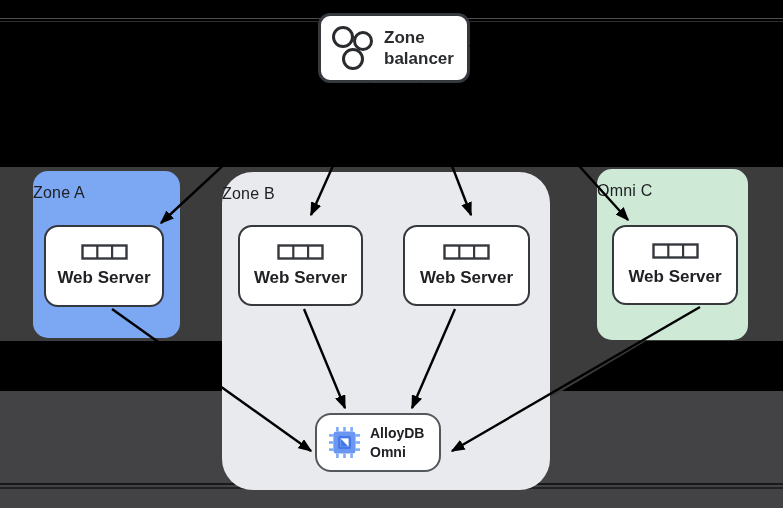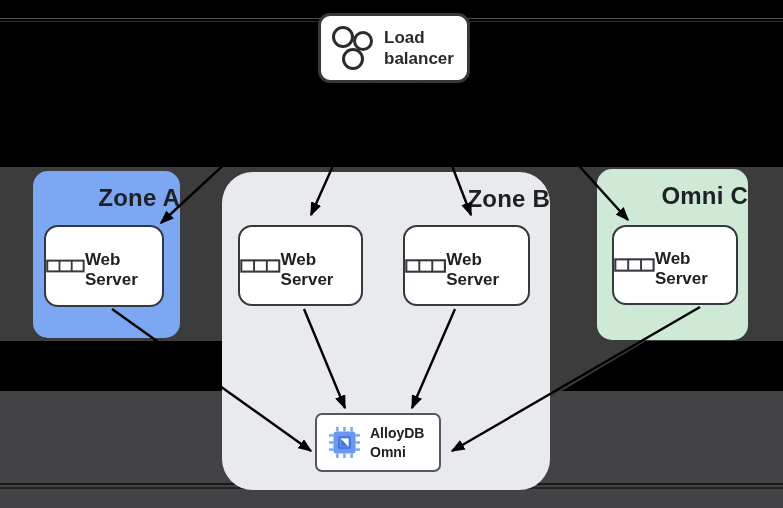--- a/index.html
+++ b/index.html
@@ -20,48 +20,48 @@
   .bottom-line-1{top:483px;height:2px;background:var(--bottomline,#191919);}
   .bottom-line-2{top:487px;height:2px;background:#222222;}
 
   
   .zone{position:absolute;border-radius:15px;}
   .zone-a{left:33px;top:171px;width:147px;height:167px;background:var(--zone_a,#7CA7F3);}
   .zone-b{left:222px;top:172px;width:328px;height:318px;background:var(--zone_b,#E8EAED);border-radius:31px;}
   .zone-c{left:597px;top:169px;width:151px;height:171px;background:var(--zone_c,#CEEAD6);}
   .zone-title{
     position:absolute;top:13px;left:0;right:0;
-    text-align:right;font-size:24px;font-weight:bold;
+    text-align:left;font-size:16px;font-weight:normal;
     color:var(--text,#202124);letter-spacing:.2px;
   }
 
   
   .node{
     position:absolute;background:var(--node_bg,#fff);
     border:2.5px solid var(--node_border,#35383c);
     box-sizing:border-box;border-radius:14px;
-    display:flex;flex-direction:row;align-items:center;justify-content:center;
+    display:flex;flex-direction:column;align-items:center;justify-content:center;
   }
   .ws-a{left:44px;top:225px;width:120px;height:82px;}
   .ws-b1{left:238px;top:225px;width:125px;height:81px;}
   .ws-b2{left:403px;top:225px;width:127px;height:81px;}
   .ws-c{left:612px;top:225px;width:126px;height:80px;}
   .ws-label{font-size:17px;font-weight:bold;color:var(--text,#202124);margin-top:8px;}
 
   .lb-node{
     left:318px;top:13px;width:152px;height:70px;
     flex-direction:row;justify-content:flex-start;gap:8px;
     padding-left:9px;border-radius:12px;border-width:3px;
   }
   .lb-label{font-size:17px;font-weight:bold;color:#292b2e;line-height:1.25;width:78px;}
 
   .db-node{
     left:315px;top:413px;width:126px;height:59px;
     flex-direction:row;justify-content:flex-start;gap:10px;
-    padding-left:12px;border-radius:7px;
+    padding-left:12px;border-radius:16px;
     border:2px solid #55585b;
   }
   .db-label{font-size:14px;font-weight:bold;color:var(--text,#202124);line-height:1.3;width:62px;}
 
   .arrows{position:absolute;left:0;top:0;pointer-events:none;}
   .arrows line{stroke:var(--arrow,#000);stroke-width:2.4;}
 </style>
 </head>
 <body>
 
@@ -120,21 +120,21 @@
     </svg>
     <div class="ws-label">Web Server</div>
   </div>
 
   <div class="node lb-node">
     <svg width="46" height="48" viewBox="0 0 46 48">
       <circle cx="13" cy="13" r="9.5" fill="#fff" stroke="#292b2e" stroke-width="3"></circle>
       <circle cx="33" cy="17" r="8.5" fill="#fff" stroke="#292b2e" stroke-width="3"></circle>
       <circle cx="23" cy="35" r="9.5" fill="#fff" stroke="#292b2e" stroke-width="3"></circle>
     </svg>
-    <div class="lb-label">Load balancer</div>
+    <div class="lb-label">Zone balancer</div>
   </div>
 
   <div class="node db-node">
     <svg width="31" height="31" viewBox="0 0 24 24">
       <g fill="var(--chip_light,#7BAAF8)">
         <rect x="5.5" y="0" width="2" height="3.4"></rect>
           <rect x="11" y="0" width="2" height="3.4"></rect>
           <rect x="16.5" y="0" width="2" height="3.4"></rect>
         <rect x="5.5" y="20.6" width="2" height="3.4"></rect>
           <rect x="11" y="20.6" width="2" height="3.4"></rect>

